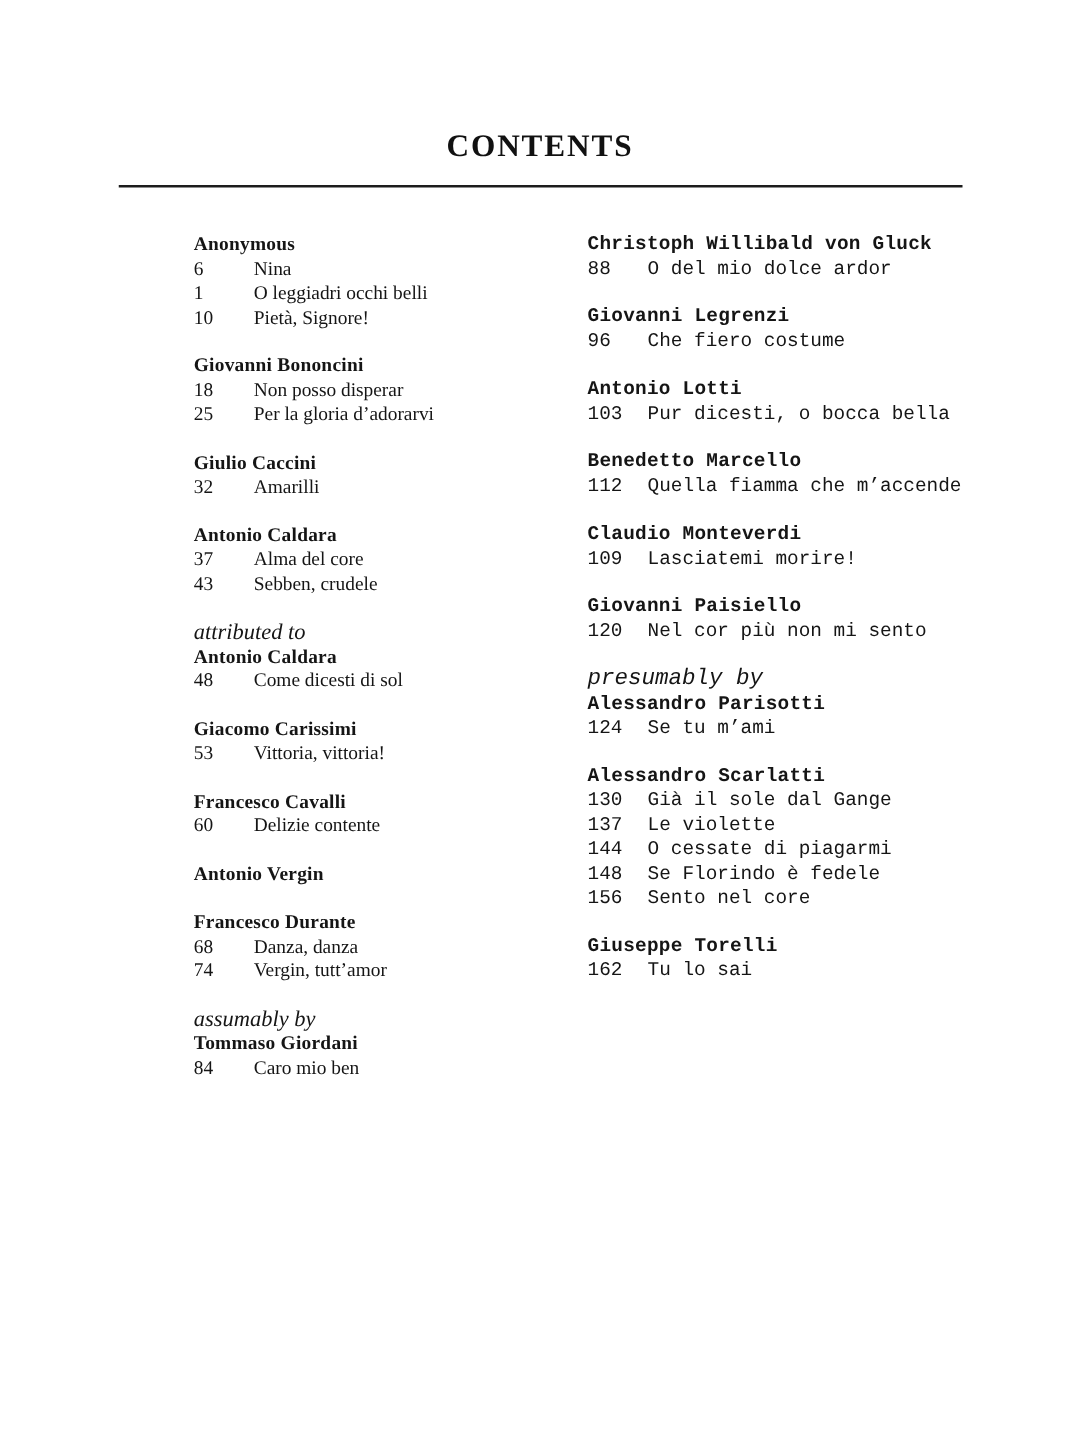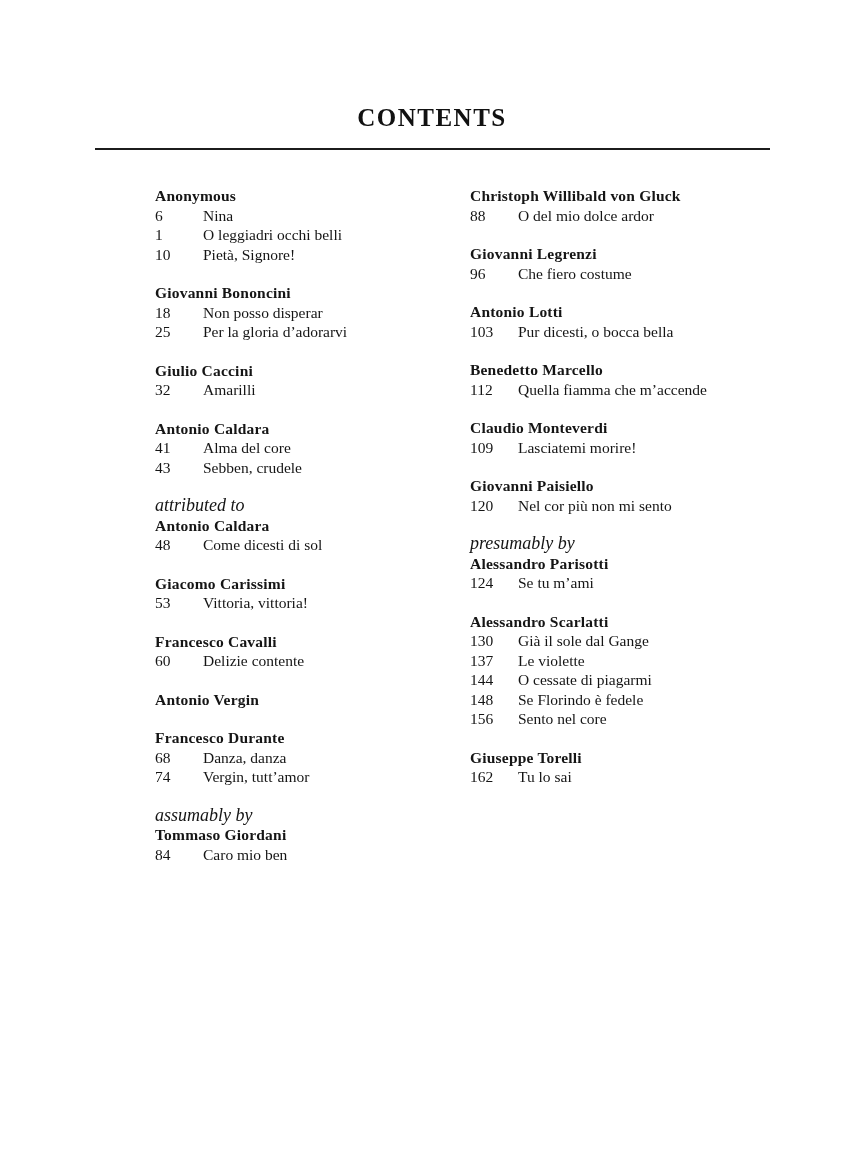--- a/index.html
+++ b/index.html
@@ -43,20 +43,21 @@
   }
   .col {
     box-sizing: border-box;
   }
   .col-left {
     width: 375px;
     padding-left: 60px;
   }
   .col-right {
     width: 300px;
+    font-family: Liberation Mono, monospace;
   }
   .group {
     margin-bottom: 19px;
   }
   .prefix {
     font-style: italic;
     font-size: 18px;
     line-height: 19.5px;
   }
   .composer {
@@ -114,21 +115,21 @@
         <div class="group">
           <div class="composer">Giulio Caccini</div>
           <div class="entry">
             <span class="pagenum">32</span>
             <span class="songtitle">Amarilli</span>
           </div>
         </div>
         <div class="group">
           <div class="composer">Antonio Caldara</div>
           <div class="entry">
-            <span class="pagenum">41</span>
+            <span class="pagenum">37</span>
             <span class="songtitle">Alma del core</span>
           </div>
           <div class="entry">
             <span class="pagenum">43</span>
             <span class="songtitle">Sebben, crudele</span>
           </div>
         </div>
         <div class="group">
           <div class="prefix">attributed to</div>
           <div class="composer">Antonio Caldara</div>

